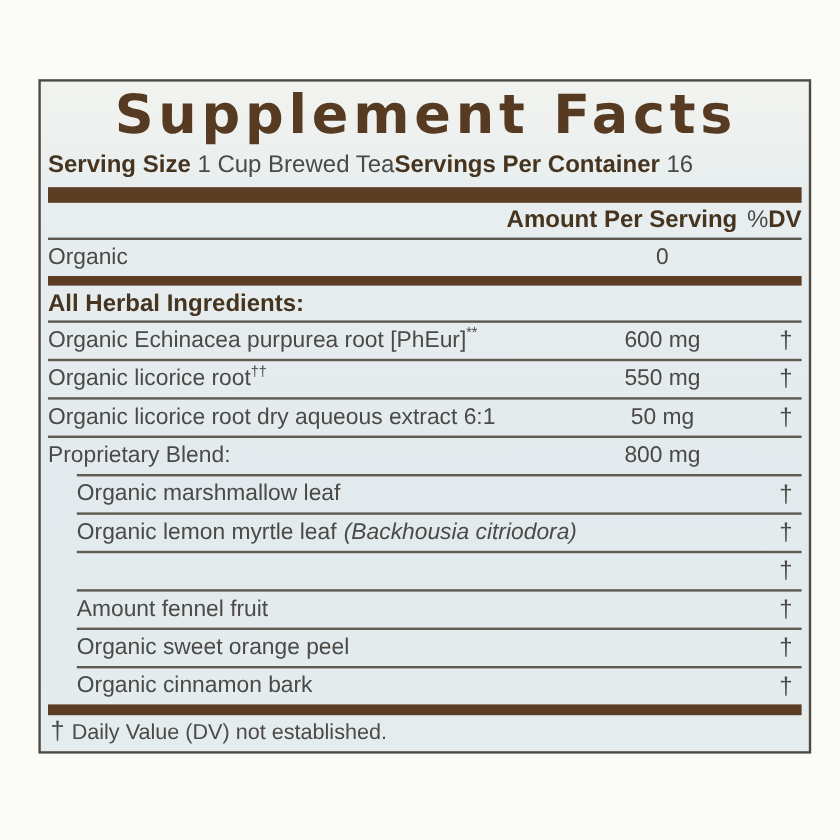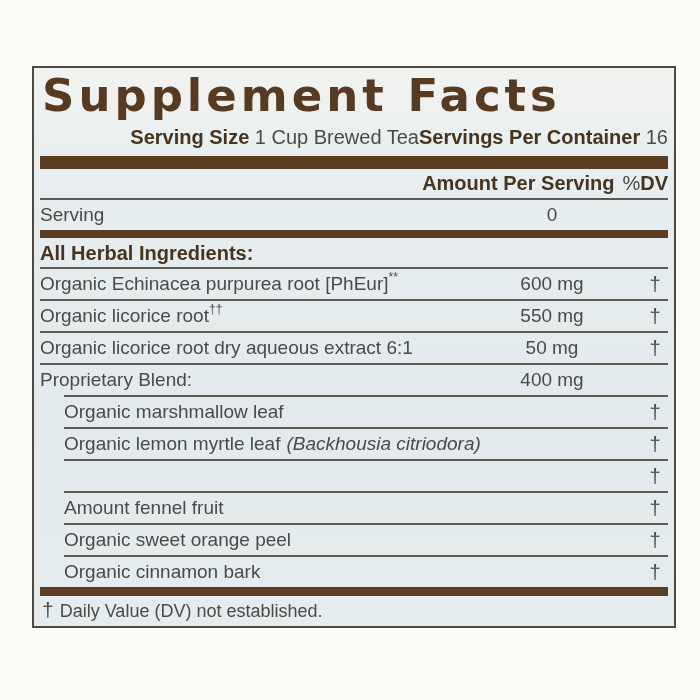--- a/index.html
+++ b/index.html
@@ -5,23 +5,23 @@
   html,body{margin:0;padding:0;}
   body{width:700px;height:700px;background:#fbfbf7;font-family:"Liberation Sans",sans-serif;position:relative;overflow:hidden;}
   .panel{
     position:absolute;left:32px;top:66px;width:644px;height:562px;
     border:2px solid #4f4a41;box-sizing:border-box;padding:0 6px;
     background:linear-gradient(180deg,#f2f3ef 0%,#e8eeef 16%,#e3eaed 60%,#e5ecee 100%);
   }
   .title{
     margin:5px 0 0 2px;
     font-family:"DejaVu Sans",sans-serif;font-weight:bold;font-size:45px;line-height:1.0;
-    letter-spacing:4px;color:#563a21;white-space:nowrap;
+    letter-spacing:4px;color:#563a21;white-space:nowrap;text-align:center;
   }
-  .serving-row{display:flex;justify-content:flex-end;align-items:baseline;margin-top:8px;font-size:20px;color:#4b4a47;white-space:nowrap;}
+  .serving-row{display:flex;justify-content:flex-start;align-items:baseline;margin-top:8px;font-size:20px;color:#4b4a47;white-space:nowrap;}
   .bold-brown{font-weight:bold;color:#46341f;}
   .bar{background:#5b3d23;}
   .bar1{height:13px;margin-top:7px;}
   .bar2{height:8px;}
   .bar3{height:9px;}
   .aps-row{display:flex;justify-content:flex-end;align-items:center;height:29px;border-bottom:2px solid #5d584f;font-size:20px;}
   .aps-row .pct{font-weight:normal;color:#4b4a47;}
   .aps-row .dvh{margin-left:8px;}
   .row{position:relative;height:30px;line-height:30px;font-size:19px;color:#4b4a47;white-space:nowrap;}
   .row .nm{display:inline-block;}
@@ -55,21 +55,21 @@
   </div>
 
   <div class="bar bar1"></div>
 
   <div class="aps-row">
     <span class="bold-brown">Amount Per Serving</span>
     <span class="dvh"><span class="pct">%</span><span class="bold-brown">DV</span></span>
   </div>
 
   <div class="row">
-    <span class="nm">Serving</span>
+    <span class="nm">Organic</span>
     <span class="amt">0</span>
   </div>
 
   <div class="bar bar2"></div>
 
   <div class="section">All Herbal Ingredients:</div>
 
   <div class="row">
     <span class="nm"><span>Organic Echinacea purpurea root [PhEur]</span><span class="sup">**</span></span>
     <span class="amt">600 mg</span>
@@ -86,21 +86,21 @@
 
   <div class="row">
     <span class="nm">Organic licorice root dry aqueous extract 6:1</span>
     <span class="amt">50 mg</span>
     <span class="dvc">†</span>
   </div>
   <div class="hr"></div>
 
   <div class="row">
     <span class="nm">Proprietary Blend:</span>
-    <span class="amt">400 mg</span>
+    <span class="amt">800 mg</span>
     <span class="dvc"></span>
   </div>
   <div class="hr ind"></div>
 
   <div class="row ind">
     <span class="nm">Organic marshmallow leaf</span>
     <span class="dvc">†</span>
   </div>
   <div class="hr ind"></div>
 

